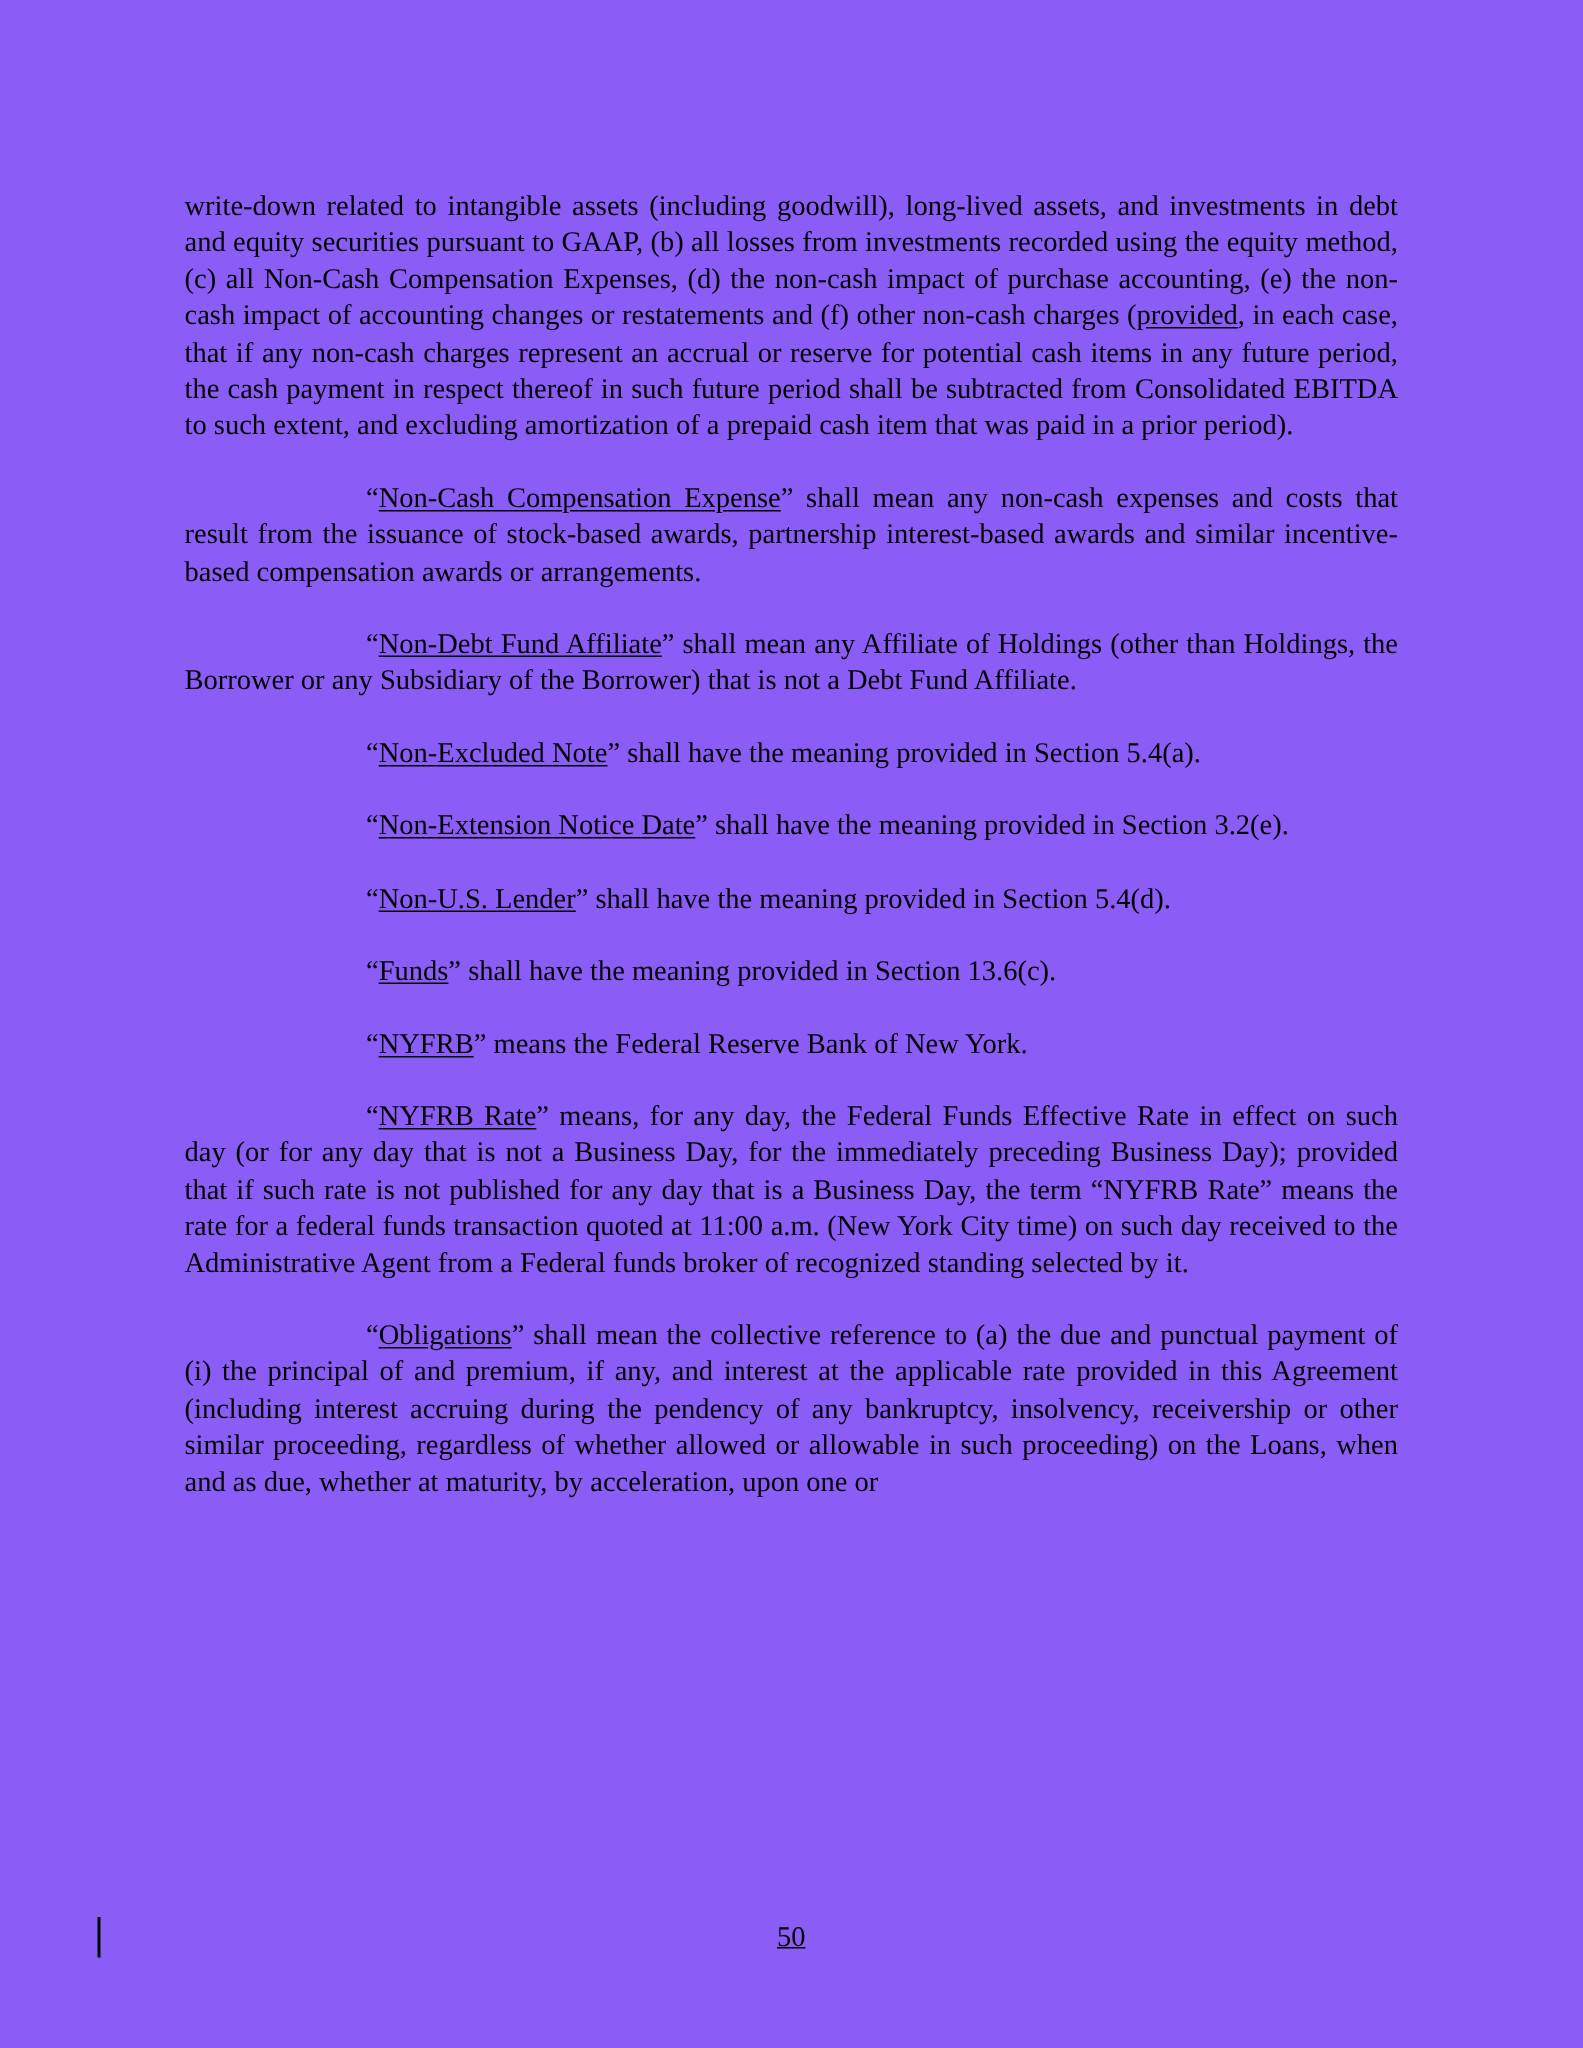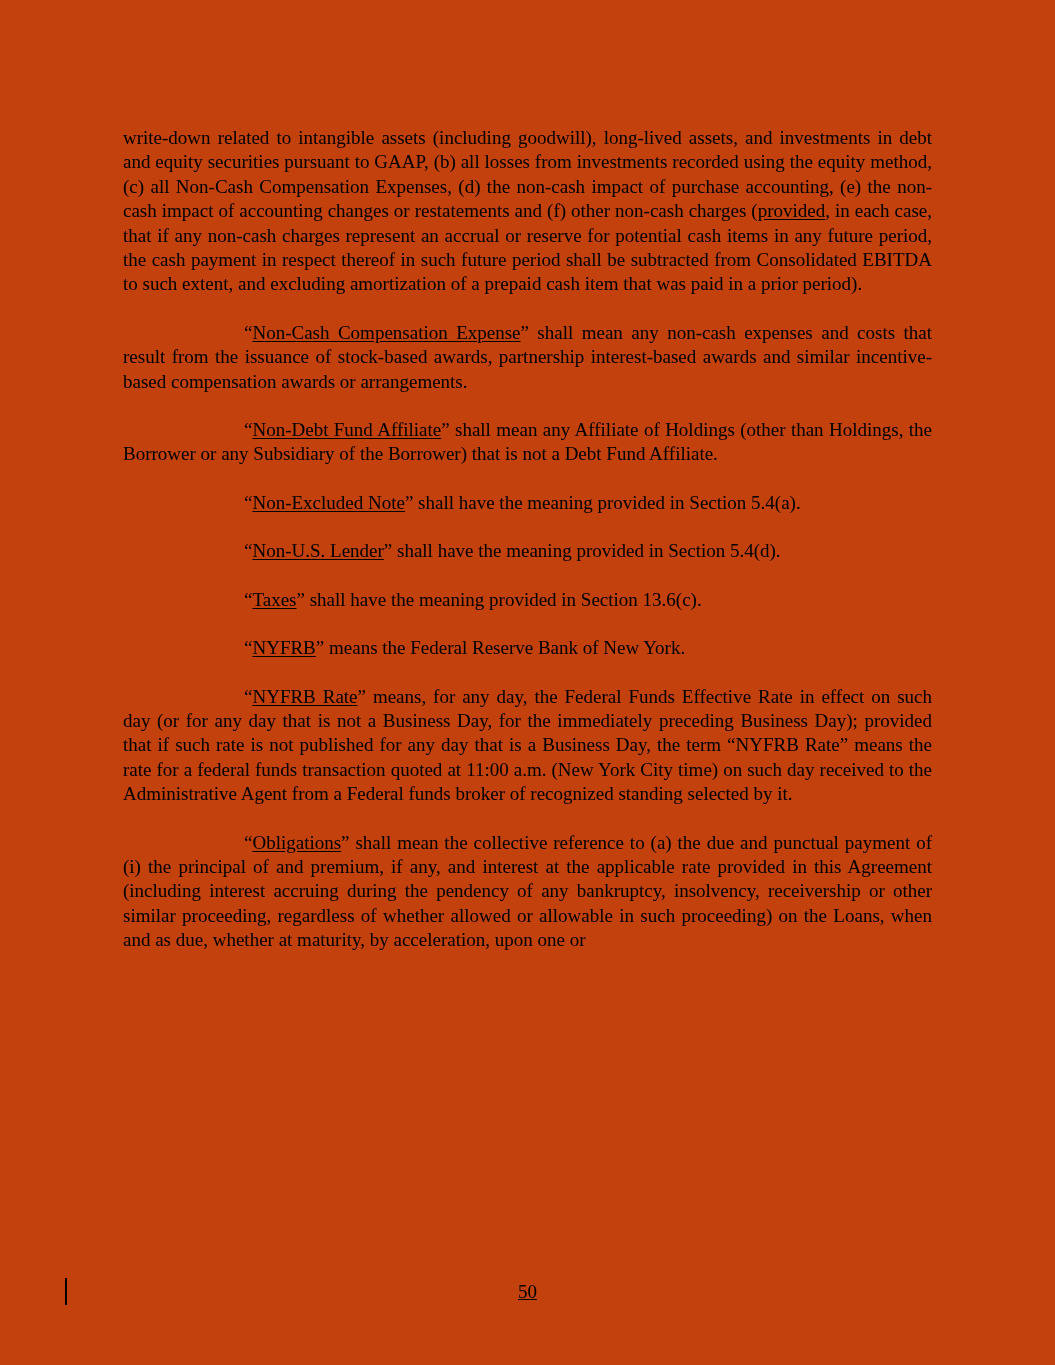--- a/index.html
+++ b/index.html
@@ -4,21 +4,21 @@
 <style>
   html, body {
     margin: 0;
     padding: 0;
     background: #ffffff;
   }
   .page {
     position: relative;
     width: 1055px;
     height: 1365px;
-    background: #c2410c;
+    background: #8b5cf6;
     color: #000000;
     font-family: "Liberation Serif", "DejaVu Serif", serif;
     font-size: 19px;
     line-height: 24.4px;
     overflow: hidden;
   }
   .doc-body {
     position: absolute;
     left: 123px;
     top: 126px;
@@ -56,21 +56,22 @@
 </style>
 </head>
 <body>
 
 <div class="page">
   <div class="doc-body">
       <p class="para">write-down related to intangible assets (including goodwill), long-lived assets, and investments in debt and equity securities pursuant to GAAP, (b) all losses from investments recorded using the equity method, (c) all Non-Cash Compensation Expenses, (d) the non-cash impact of purchase accounting, (e) the non-cash impact of accounting changes or restatements and (f) other non-cash charges (<span class="defined-term">provided</span>, in each case, that if any non-cash charges represent an accrual or reserve for potential cash items in any future period, the cash payment in respect thereof in such future period shall be subtracted from Consolidated EBITDA to such extent, and excluding amortization of a prepaid cash item that was paid in a prior period).</p>
       <p class="para indent">“<span class="defined-term">Non-Cash Compensation Expense</span>” shall mean any non-cash expenses and costs that result from the issuance of stock-based awards, partnership interest-based awards and similar incentive-based compensation awards or arrangements.</p>
       <p class="para indent">“<span class="defined-term">Non-Debt Fund Affiliate</span>” shall mean any Affiliate of Holdings (other than Holdings, the Borrower or any Subsidiary of the Borrower) that is not a Debt Fund Affiliate.</p>
       <p class="para indent">“<span class="defined-term">Non-Excluded Note</span>” shall have the meaning provided in Section 5.4(a).</p>
+      <p class="para indent">“<span class="defined-term">Non-Extension Notice Date</span>” shall have the meaning provided in Section 3.2(e).</p>
       <p class="para indent">“<span class="defined-term">Non-U.S. Lender</span>” shall have the meaning provided in Section 5.4(d).</p>
-      <p class="para indent">“<span class="defined-term">Taxes</span>” shall have the meaning provided in Section 13.6(c).</p>
+      <p class="para indent">“<span class="defined-term">Funds</span>” shall have the meaning provided in Section 13.6(c).</p>
       <p class="para indent">“<span class="defined-term">NYFRB</span>” means the Federal Reserve Bank of New York.</p>
       <p class="para indent">“<span class="defined-term">NYFRB Rate</span>” means, for any day, the Federal Funds Effective Rate in effect on such day (or for any day that is not a Business Day, for the immediately preceding Business Day); provided that if such rate is not published for any day that is a Business Day, the term “NYFRB Rate” means the rate for a federal funds transaction quoted at 11:00 a.m. (New York City time) on such day received to the Administrative Agent from a Federal funds broker of recognized standing selected by it.</p>
       <p class="para indent">“<span class="defined-term">Obligations</span>” shall mean the collective reference to (a) the due and punctual payment of (i) the principal of and premium, if any, and interest at the applicable rate provided in this Agreement (including interest accruing during the pendency of any bankruptcy, insolvency, receivership or other similar proceeding, regardless of whether allowed or allowable in such proceeding) on the Loans, when and as due, whether at maturity, by acceleration, upon one or</p>
     </div>
   <div class="change-bar"></div>
   <div class="page-number">50</div>
 </div>
 
 </body></html>

